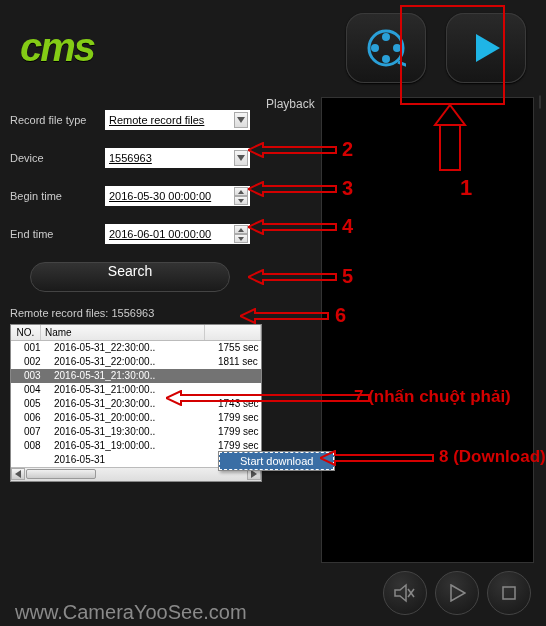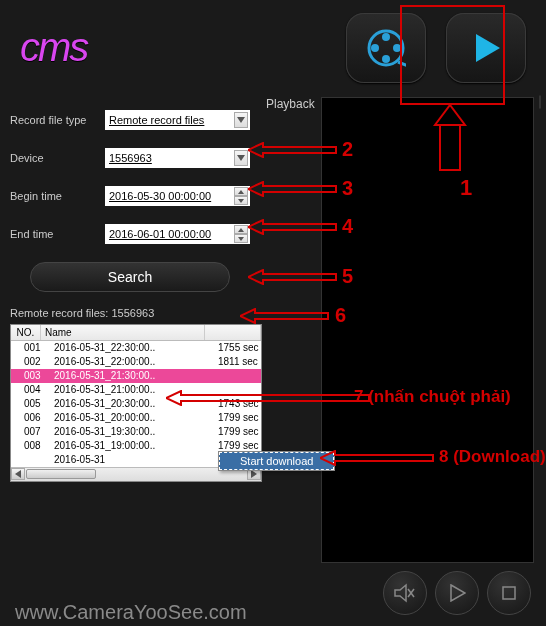--- a/index.html
+++ b/index.html
@@ -14,23 +14,23 @@
     overflow: hidden;
   }
   .topbar {
     display: flex;
     align-items: center;
     height: 95px;
     padding: 0 20px;
     gap: 20px;
   }
   .logo {
-    color: #d946ef;
+    color: #84cc16;
     font-size: 40px;
-    font-weight: normal;
+    font-weight: bold;
     font-style: italic;
     letter-spacing: -2px;
     flex: 1;
     text-shadow: 0 1px 0 #000;
   }
   .topbtn {
     width: 80px;
     height: 70px;
     border-radius: 18px;
     background: linear-gradient(#2a2a2a,#151515);
@@ -150,21 +150,21 @@
   .search-btn {
     width: 200px;
     height: 30px;
     margin: 5px 0 5px 20px;
     border-radius: 15px;
     background: linear-gradient(#333,#1a1a1a);
     border: 1px solid #444;
     color: #fff;
     font-size: 14px;
     display: flex;
-    align-items: center;
+    align-items: flex-start;
     justify-content: center;
     cursor: pointer;
   }
 
   .remote-label {
     font-size: 11px;
     color: #ccc;
     margin: 15px 0 5px 0;
   }
 
@@ -188,21 +188,21 @@
   .col-no   { width: 30px; text-align: center; }
   .col-name { flex: 1; }
   .col-dur  { width: 56px; text-align: right; }
   .list-body { max-height: 130px; overflow: hidden; }
   .list-row {
     display: flex;
     height: 14px;
     line-height: 14px;
   }
   .list-row div { padding: 0 13px; white-space: nowrap; overflow: hidden; }
-  .list-row.selected { background: #ec4899; color: #fff; }
+  .list-row.selected { background: #737373; color: #fff; }
   .list .hscroll {
     height: 14px;
     background: linear-gradient(#eee,#ddd);
     border-top: 1px solid #bbb;
     position: relative;
   }
   .hscroll .hbtn {
     width: 14px; height: 12px;
     background: linear-gradient(#f5f5f5,#ccc);
     border: 1px solid #aaa;

